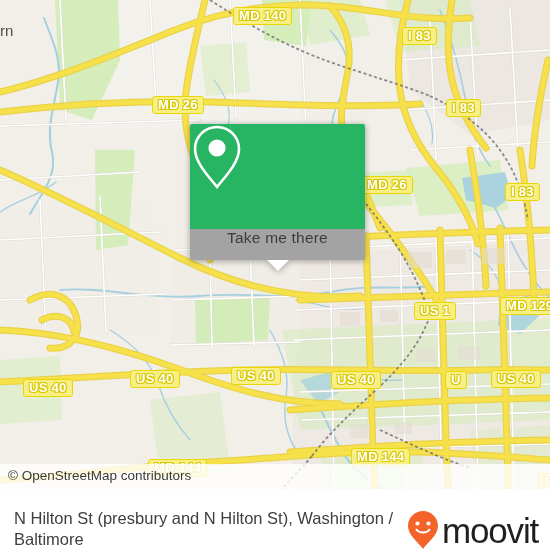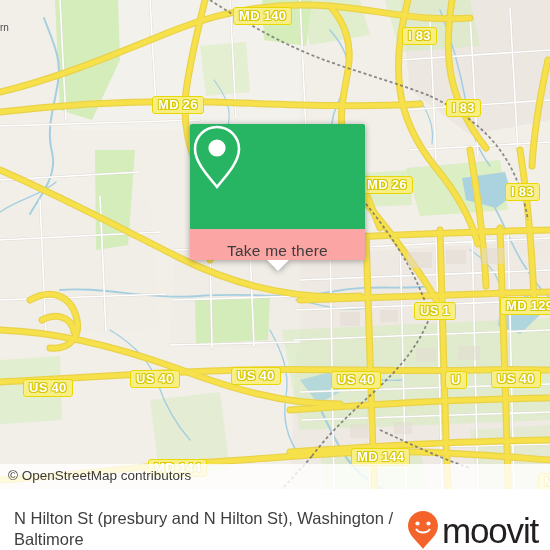--- a/index.html
+++ b/index.html
@@ -33,21 +33,21 @@
     letter-spacing:.3px;
     white-space:nowrap;
     text-shadow:
       -1px -1px 0 #d8c800, 1px -1px 0 #d8c800,
       -1px  1px 0 #d8c800, 1px  1px 0 #d8c800;
     box-sizing:border-box;
   }
   .edgelabel{
     position:absolute;
     color:#4d4d4d;
-    font-size:10px;
+    font-size:15px;
     font-family:"Liberation Sans", sans-serif;
   }
 
   
   .attrib{
     position:absolute;left:0;bottom:0;
     width:100%;
     background:rgba(255,255,255,.80);
     color:#3a3a3a;
     font-size:13.5px;
@@ -65,22 +65,22 @@
     filter:drop-shadow(0 1px 3px rgba(0,0,0,.35));
   }
   .popup-head{
     height:105px;
     background:#27b563;
     border-radius:2px 2px 0 0;
     display:flex;align-items:center;justify-content:center;
   }
   .popup-body{
     height:31px;
-    background:#fca5a5;
-    display:flex;align-items:flex-end;justify-content:center;
+    background:#a3a3a3;
+    display:flex;align-items:flex-start;justify-content:center;
     border-radius:0 0 2px 2px;
   }
   .popup-label{
     color:#3c3c3c;
     font-size:15.5px;
     letter-spacing:.2px;
   }
   .popup-tail{
     position:absolute;
     left:50%;margin-left:-11px;top:136px;

